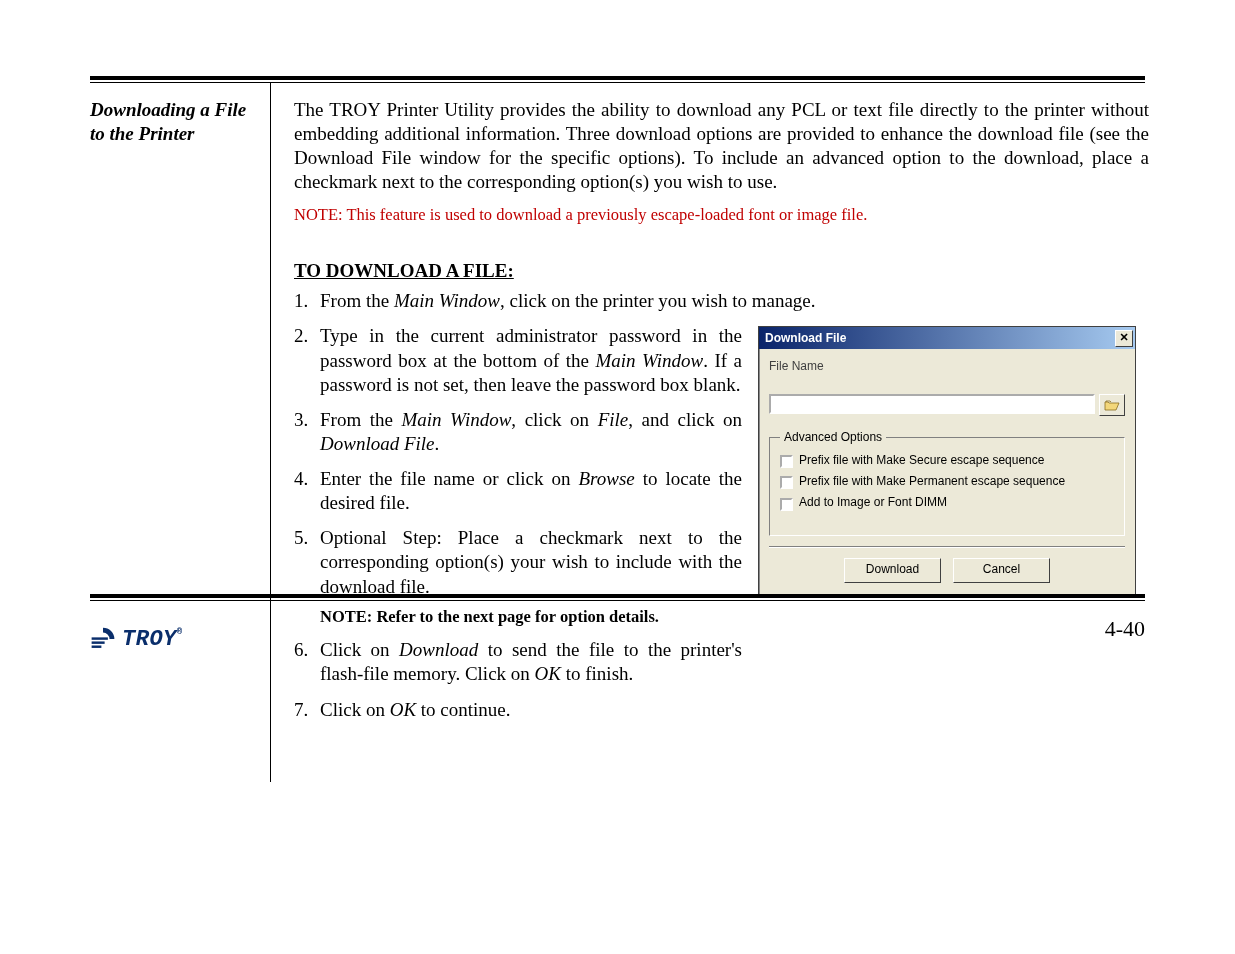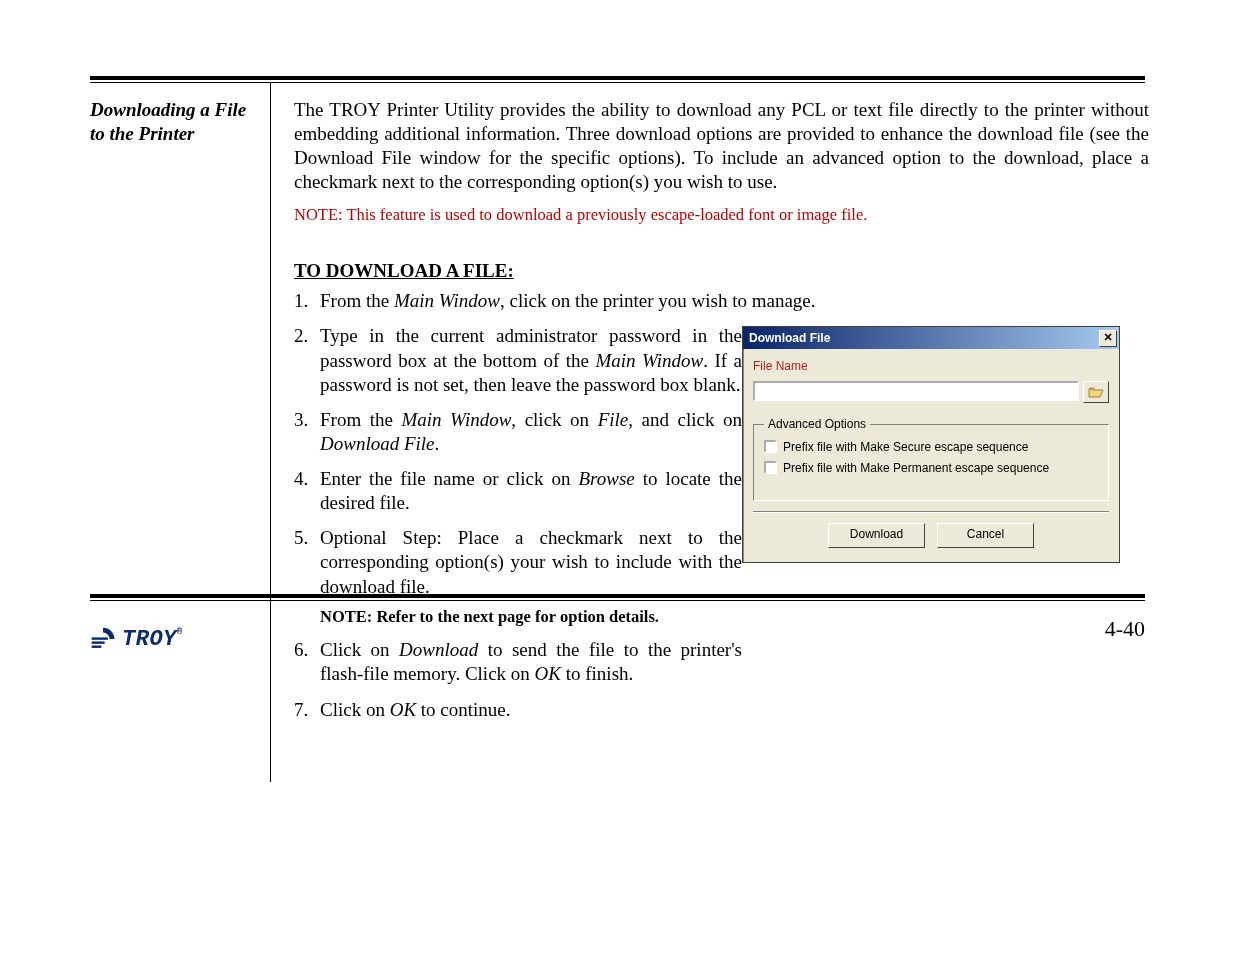--- a/index.html
+++ b/index.html
@@ -60,20 +60,21 @@
     font-size: 19px;
   }
 
   .layout {
     display: flex;
     align-items: flex-start;
     margin-top: 0;
   }
   .col-left {
     width: 448px;
+    margin-right: 16px;
     font-size: 19px;
   }
   .col-right {
     flex: 1;
     min-width: 0;
   }
 
   ol.steps {
     margin: 0;
     padding: 0 0 0 26px;
@@ -146,21 +147,21 @@
     color:#000;
     font-weight: bold;
     cursor: default;
   }
   .dlg-body {
     padding: 10px 10px 10px 10px;
   }
   .dlg-row {
     margin-bottom: 8px;
   }
-  .dlg-label { font-size: 12px; display:block; margin-bottom:6px; color:#b91c1c; }
+  .dlg-label { font-size: 12px; display:block; margin-bottom:19px; color:#404040; }
   .file-row {
     display: flex;
     align-items: stretch;
     gap: 4px;
   }
   .file-input {
     flex: 1;
     height: 20px;
     border: 2px inset #fff;
     background: #fff;
@@ -190,21 +191,21 @@
     position:relative;
   }
   fieldset.group legend {
     font-size: 12px;
     padding: 0 4px;
     color:#000;
     background:#ece9d8;
   }
   .chk-row {
     display:flex;
-    align-items:flex-start;
+    align-items:flex-end;
     gap:6px;
     margin-bottom:6px;
     font-size:12px;
     color:#000;
   }
   .chk {
     width:13px; height:13px;
     border:2px inset #fff;
     background:#fff;
     box-sizing:border-box;
@@ -358,20 +359,24 @@
             <fieldset class="group">
               <legend>Advanced Options</legend>
               <div class="chk-row">
                 <span class="chk"></span>
                 <span>Prefix file with Make Secure escape sequence</span>
               </div>
               <div class="chk-row">
                 <span class="chk"></span>
                 <span>Prefix file with Make Permanent escape sequence</span>
               </div>
+              <div class="chk-row">
+                <span class="chk"></span>
+                <span>Add to Image or Font DIMM</span>
+              </div>
             </fieldset>
 
             <div class="sep"></div>
 
             <div class="btn-row">
               <div class="win-btn">Download</div>
               <div class="win-btn">Cancel</div>
             </div>
           </div>
         </div>

